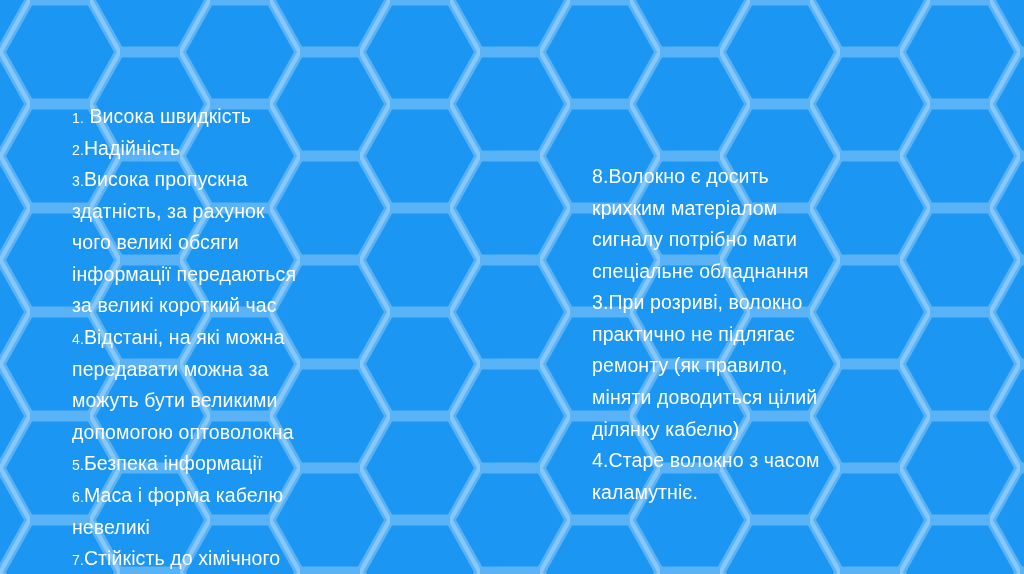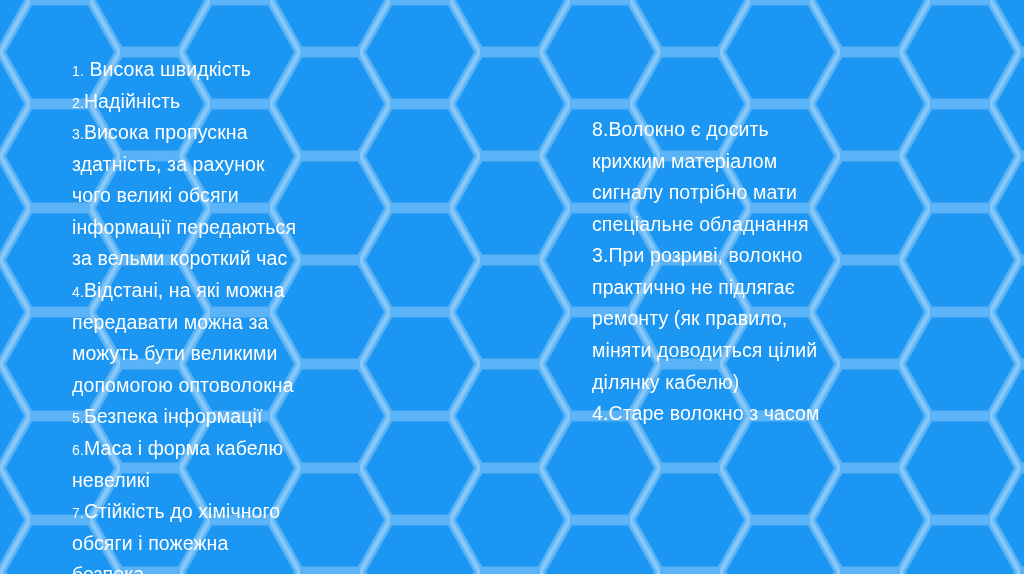--- a/index.html
+++ b/index.html
@@ -36,20 +36,21 @@
     height: 104px;
   }
   .hex polygon {
     fill: none;
     stroke: rgba(255, 255, 255, 0.28);
     stroke-width: 7;
   }
   .content {
     position: absolute;
     inset: 0;
+    margin-top: 47px;
   }
   .col {
     position: absolute;
     color: #ffffff;
     font-size: 19.5px;
     line-height: 1.62;
     letter-spacing: 0.1px;
     text-shadow: 0 0 1px rgba(0,0,0,0.05);
   }
   .col-left {
@@ -503,21 +504,21 @@
     </div>
 
   <div class="content">
     <div class="col col-left" id="left-col">
         <div class="line"><span class="num-small">1.</span><span> Висока швидкість</span></div>
         <div class="line"><span class="num-small">2.</span><span>Надійність</span></div>
         <div class="line"><span class="num-small">3.</span><span>Висока пропускна</span></div>
         <div class="line"><span>здатність, за рахунок</span></div>
         <div class="line"><span>чого великі обсяги</span></div>
         <div class="line"><span>інформації передаються</span></div>
-        <div class="line"><span>за вельми короткий час</span></div>
+        <div class="line"><span>за великі короткий час</span></div>
         <div class="line"><span class="num-small">4.</span><span>Відстані, на які можна</span></div>
         <div class="line"><span>передавати можна за</span></div>
         <div class="line"><span>можуть бути великими</span></div>
         <div class="line"><span>допомогою оптоволокна</span></div>
         <div class="line"><span class="num-small">5.</span><span>Безпека інформації</span></div>
         <div class="line"><span class="num-small">6.</span><span>Маса і форма кабелю</span></div>
         <div class="line"><span>невеликі</span></div>
         <div class="line"><span class="num-small">7.</span><span>Стійкість до хімічного</span></div>
         <div class="line"><span>обсяги і пожежна</span></div>
         <div class="line"><span>безпека</span></div>
@@ -526,16 +527,17 @@
         <div class="line"><span>8.Волокно є досить</span></div>
         <div class="line"><span>крихким матеріалом</span></div>
         <div class="line"><span>сигналу потрібно мати</span></div>
         <div class="line"><span>спеціальне обладнання</span></div>
         <div class="line"><span>3.При розриві, волокно</span></div>
         <div class="line"><span>практично не підлягає</span></div>
         <div class="line"><span>ремонту (як правило,</span></div>
         <div class="line"><span>міняти доводиться цілий</span></div>
         <div class="line"><span>ділянку кабелю)</span></div>
         <div class="line"><span>4.Старе волокно з часом</span></div>
+        <div class="line"><span>каламутніє.</span></div>
       </div>
   </div>
 
 </div>
 
 </body></html>

